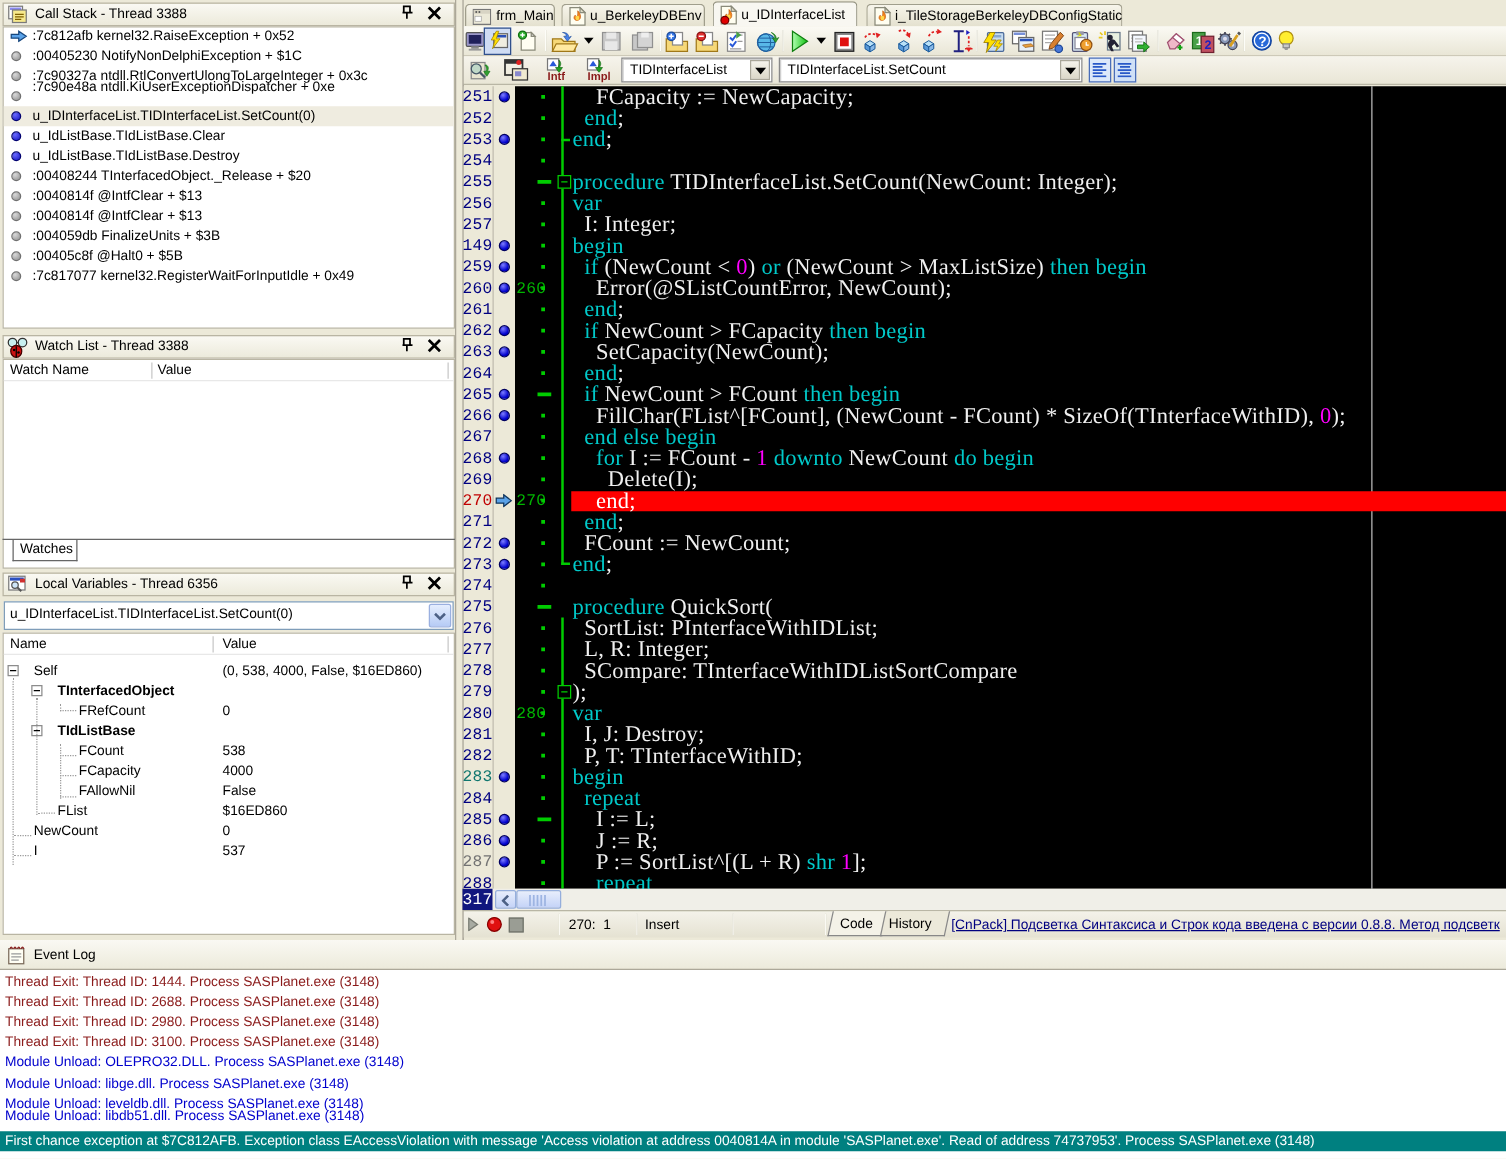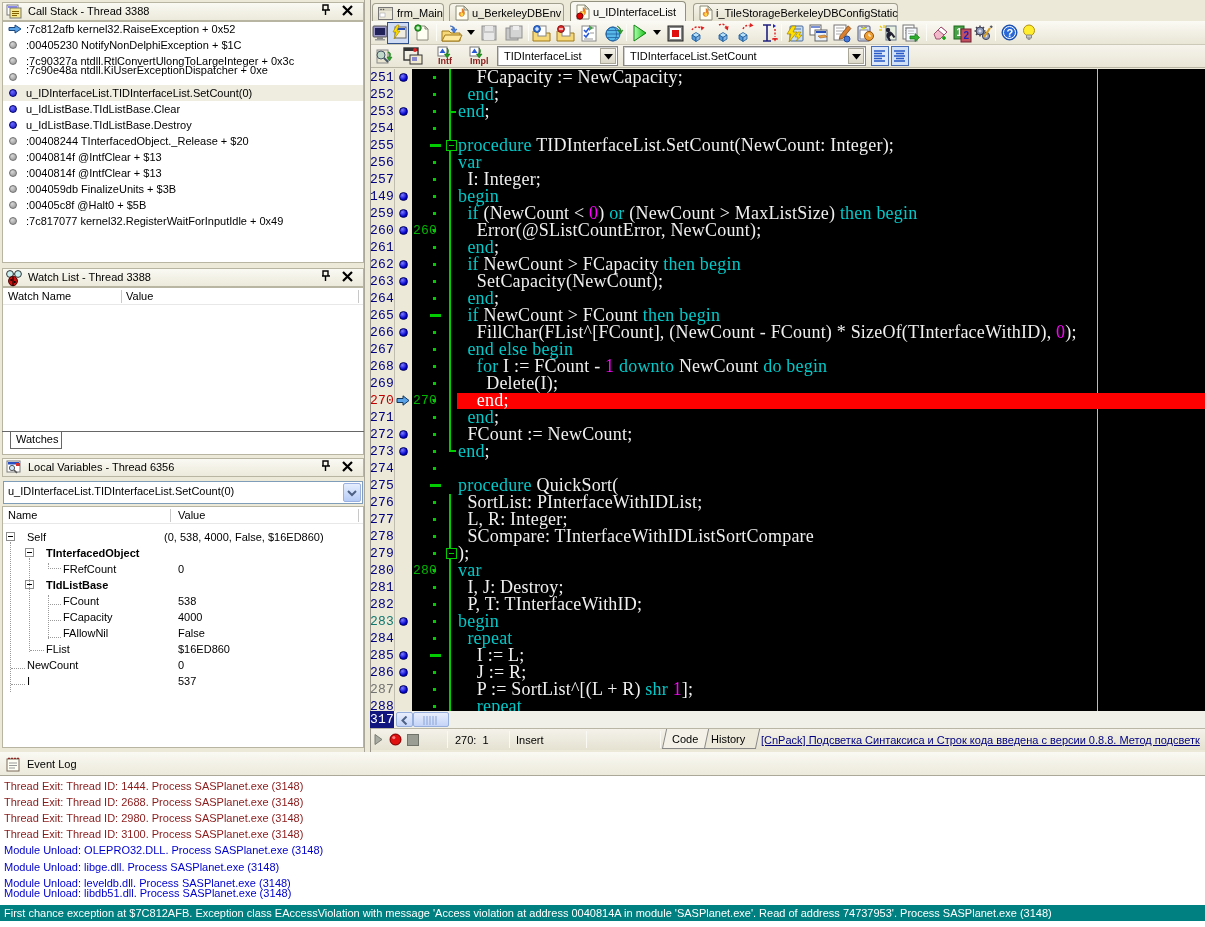--- a/index.html
+++ b/index.html
@@ -153,21 +153,21 @@
       <path d="M1 1 L5 5 L9 1" stroke="#4d6185" stroke-width="2" fill="none"></path>
     </svg>
   </div>
 <div class="wh" style="left:2px;top:506px;width:362px;height:242px"></div>
 <div class="abs" style="left:8px;top:509px;font-size:11px">Name</div>
 <div class="abs" style="left:170px;top:509px;width:1px;height:13px;background:#c8c8c8"></div>
 <div class="abs" style="left:178px;top:509px;font-size:11px">Value</div>
 <div class="abs" style="left:358px;top:509px;width:1px;height:13px;background:#c8c8c8"></div>
 <div class="abs" style="left:3px;top:523px;width:360px;height:1px;background:#e8e8e8"></div>
 <div class="lvr" style="left:27px;top:529px;font-weight:normal">Self</div>
-<div class="lvr" style="left:164px;top:529px">(0, 538, 4000, False, $16ED860)</div>
+<div class="lvr" style="left:178px;top:529px">(0, 538, 4000, False, $16ED860)</div>
 <div class="lvr" style="left:46px;top:545px;font-weight:bold">TInterfacedObject</div>
 <div class="lvr" style="left:63px;top:561px;font-weight:normal">FRefCount</div>
 <div class="lvr" style="left:178px;top:561px">0</div>
 <div class="lvr" style="left:46px;top:577px;font-weight:bold">TIdListBase</div>
 <div class="lvr" style="left:63px;top:593px;font-weight:normal">FCount</div>
 <div class="lvr" style="left:178px;top:593px">538</div>
 <div class="lvr" style="left:63px;top:609px;font-weight:normal">FCapacity</div>
 <div class="lvr" style="left:178px;top:609px">4000</div>
 <div class="lvr" style="left:63px;top:625px;font-weight:normal">FAllowNil</div>
 <div class="lvr" style="left:178px;top:625px">False</div>

